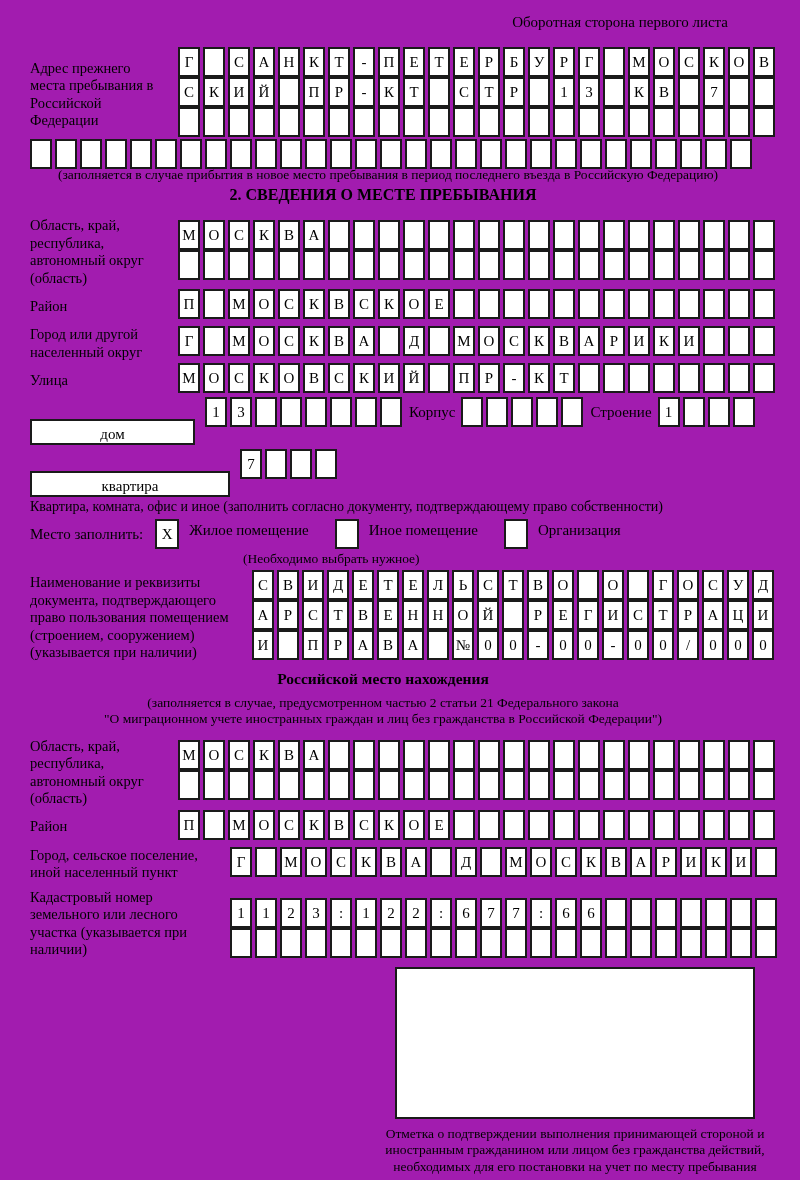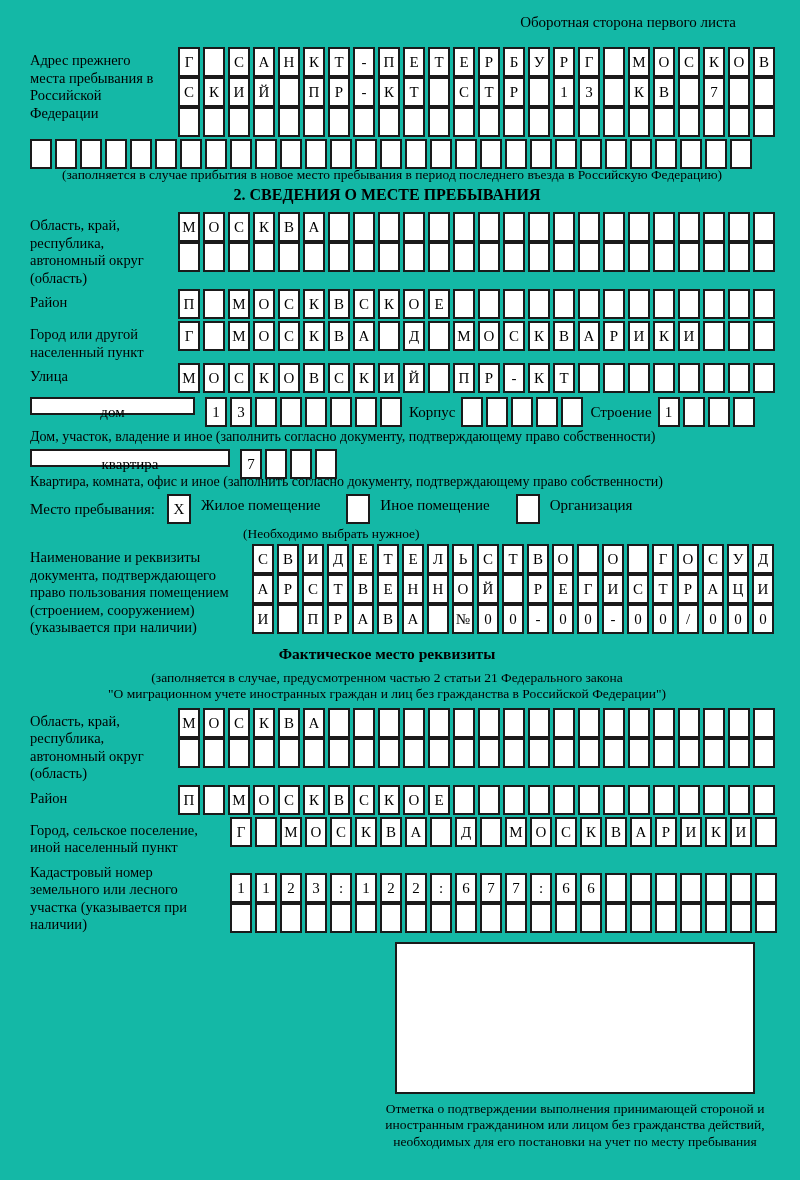--- a/index.html
+++ b/index.html
@@ -1,24 +1,24 @@
 <!DOCTYPE html>
 <html><head>
 <meta charset="utf-8">
 <style>
   * { margin:0; padding:0; box-sizing:border-box; }
   html,body { background:#fff; }
   .page {
-    width:800px; height:1180px; margin:0 auto; background:#14b8a6; color:#000;
+    width:800px; height:1180px; margin:0 auto; background:#a21caf; color:#000;
     font-family:"Liberation Serif","DejaVu Serif",serif;
-    padding:14px 16px 0 30px; overflow:hidden; position:relative;
+    padding:14px 24px 0 30px; overflow:hidden; position:relative;
   }
   .header-note { text-align:right; font-size:15px; padding-right:48px; margin-bottom:16px; }
 
-  .row { display:flex; align-items:flex-start; margin-bottom:2px; }
+  .row { display:flex; align-items:center; margin-bottom:2px; }
   .lbl { font-size:14.5px; line-height:17.5px; padding-right:10px; padding-top:5px; flex:none; }
   .lbl-sm { width:148px; }
   .lbl-md { width:200px; }
   .lbl-lg { width:222px; }
 
   .cells-row { white-space:nowrap; height:26px; margin-bottom:4px; }
   .cell {
     display:inline-block; width:22px; height:30px; border:2px solid #1a1a1a;
     margin-right:3px; text-align:center; font-size:15px; line-height:26px;
     vertical-align:top; background:#fff;
@@ -28,22 +28,22 @@
   .caption-center { text-align:center; font-size:13.5px; margin:1px 30px 3px 0; }
   .caption-left { font-size:14px; margin:0 0 4px 0; }
 
   .section-title { font-size:16px; font-weight:bold; text-align:center; margin:3px 40px 8px 0; }
   .sub-title { font-size:15.5px; font-weight:bold; text-align:center; margin:8px 40px 7px 0; }
   .note-center { text-align:center; font-size:13.5px; line-height:16px; margin-right:40px; }
   .note-center.last { margin-bottom:6px; }
 
   .house-row { display:flex; align-items:flex-start; margin:4px 0 2px 0; }
   .wide-box {
-    border:2px solid #1a1a1a; height:18px; font-size:15px; text-align:center;
-    line-height:26px; flex:none; background:#fff;
+    border:2px solid #1a1a1a; height:26px; font-size:15px; text-align:center;
+    line-height:26px; flex:none; background:#fff;margin-top:22px;
   }
   .dom-box { width:165px; margin-right:10px; }
   .kv-box { width:200px; margin-right:10px; }
   .inline-lbl { font-size:15px; line-height:30px; padding:0 6px 0 4px; flex:none; }
   .cells-inline { white-space:nowrap; height:23px; flex:none; }
 
   .stay-row { display:flex; align-items:center; font-size:15px; margin:4px 0 2px 0; height:30px; }
   .stay-lbl { margin-right:12px; }
   .chk {
     display:inline-block; width:24px; height:30px; border:2px solid #1a1a1a;
@@ -85,66 +85,65 @@
       <div class="cells-row"><span class="cell"></span><span class="cell"></span><span class="cell"></span><span class="cell"></span><span class="cell"></span><span class="cell"></span><span class="cell"></span><span class="cell"></span><span class="cell"></span><span class="cell"></span><span class="cell"></span><span class="cell"></span><span class="cell"></span><span class="cell"></span><span class="cell"></span><span class="cell"></span><span class="cell"></span><span class="cell"></span><span class="cell"></span><span class="cell"></span><span class="cell"></span><span class="cell"></span><span class="cell"></span><span class="cell"></span></div>
     </div>
   </div>
 
   <div class="row">
     <div class="lbl lbl-sm">Район</div>
     <div class="cells-row"><span class="cell">П</span><span class="cell"></span><span class="cell">М</span><span class="cell">О</span><span class="cell">С</span><span class="cell">К</span><span class="cell">В</span><span class="cell">С</span><span class="cell">К</span><span class="cell">О</span><span class="cell">Е</span><span class="cell"></span><span class="cell"></span><span class="cell"></span><span class="cell"></span><span class="cell"></span><span class="cell"></span><span class="cell"></span><span class="cell"></span><span class="cell"></span><span class="cell"></span><span class="cell"></span><span class="cell"></span><span class="cell"></span></div>
   </div>
 
   <div class="row">
-    <div class="lbl lbl-sm">Город или другой населенный пункт</div>
+    <div class="lbl lbl-sm">Город или другой населенный округ</div>
     <div class="cells-row"><span class="cell">Г</span><span class="cell"></span><span class="cell">М</span><span class="cell">О</span><span class="cell">С</span><span class="cell">К</span><span class="cell">В</span><span class="cell">А</span><span class="cell"></span><span class="cell">Д</span><span class="cell"></span><span class="cell">М</span><span class="cell">О</span><span class="cell">С</span><span class="cell">К</span><span class="cell">В</span><span class="cell">А</span><span class="cell">Р</span><span class="cell">И</span><span class="cell">К</span><span class="cell">И</span><span class="cell"></span><span class="cell"></span><span class="cell"></span></div>
   </div>
 
   <div class="row">
     <div class="lbl lbl-sm">Улица</div>
     <div class="cells-row"><span class="cell">М</span><span class="cell">О</span><span class="cell">С</span><span class="cell">К</span><span class="cell">О</span><span class="cell">В</span><span class="cell">С</span><span class="cell">К</span><span class="cell">И</span><span class="cell">Й</span><span class="cell"></span><span class="cell">П</span><span class="cell">Р</span><span class="cell">-</span><span class="cell">К</span><span class="cell">Т</span><span class="cell"></span><span class="cell"></span><span class="cell"></span><span class="cell"></span><span class="cell"></span><span class="cell"></span><span class="cell"></span><span class="cell"></span></div>
   </div>
 
   <div class="house-row">
     <div class="wide-box dom-box">дом</div>
     <div class="cells-inline"><span class="cell">1</span><span class="cell">3</span><span class="cell"></span><span class="cell"></span><span class="cell"></span><span class="cell"></span><span class="cell"></span><span class="cell"></span></div>
     <div class="inline-lbl">Корпус</div>
     <div class="cells-inline"><span class="cell"></span><span class="cell"></span><span class="cell"></span><span class="cell"></span><span class="cell"></span></div>
     <div class="inline-lbl">Строение</div>
     <div class="cells-inline"><span class="cell">1</span><span class="cell"></span><span class="cell"></span><span class="cell"></span></div>
   </div>
-  <div class="caption-left">Дом, участок, владение и иное (заполнить согласно документу, подтверждающему право собственности)</div>
 
   <div class="house-row">
     <div class="wide-box kv-box">квартира</div>
     <div class="cells-inline"><span class="cell">7</span><span class="cell"></span><span class="cell"></span><span class="cell"></span></div>
   </div>
   <div class="caption-left">Квартира, комната, офис и иное (заполнить согласно документу, подтверждающему право собственности)</div>
 
   <div class="stay-row">
-    <span class="stay-lbl">Место пребывания:</span>
+    <span class="stay-lbl">Место заполнить:</span>
     <span class="chk">X</span>
     <span class="opt">Жилое помещение</span>
     <span class="chk"></span>
     <span class="opt">Иное помещение</span>
     <span class="chk"></span>
     <span class="opt">Организация</span>
   </div>
   <div class="stay-note">(Необходимо выбрать нужное)</div>
 
   <div class="row doc-block">
     <div class="lbl lbl-lg">Наименование и реквизиты документа, подтверждающего право пользования помещением (строением, сооружением) (указывается при наличии)</div>
     <div>
       <div class="cells-row"><span class="cell">С</span><span class="cell">В</span><span class="cell">И</span><span class="cell">Д</span><span class="cell">Е</span><span class="cell">Т</span><span class="cell">Е</span><span class="cell">Л</span><span class="cell">Ь</span><span class="cell">С</span><span class="cell">Т</span><span class="cell">В</span><span class="cell">О</span><span class="cell"></span><span class="cell">О</span><span class="cell"></span><span class="cell">Г</span><span class="cell">О</span><span class="cell">С</span><span class="cell">У</span><span class="cell">Д</span></div>
       <div class="cells-row"><span class="cell">А</span><span class="cell">Р</span><span class="cell">С</span><span class="cell">Т</span><span class="cell">В</span><span class="cell">Е</span><span class="cell">Н</span><span class="cell">Н</span><span class="cell">О</span><span class="cell">Й</span><span class="cell"></span><span class="cell">Р</span><span class="cell">Е</span><span class="cell">Г</span><span class="cell">И</span><span class="cell">С</span><span class="cell">Т</span><span class="cell">Р</span><span class="cell">А</span><span class="cell">Ц</span><span class="cell">И</span></div>
       <div class="cells-row"><span class="cell">И</span><span class="cell"></span><span class="cell">П</span><span class="cell">Р</span><span class="cell">А</span><span class="cell">В</span><span class="cell">А</span><span class="cell"></span><span class="cell">№</span><span class="cell">0</span><span class="cell">0</span><span class="cell">-</span><span class="cell">0</span><span class="cell">0</span><span class="cell">-</span><span class="cell">0</span><span class="cell">0</span><span class="cell">/</span><span class="cell">0</span><span class="cell">0</span><span class="cell">0</span></div>
     </div>
   </div>
 
-  <div class="sub-title">Фактическое место реквизиты</div>
+  <div class="sub-title">Российской место нахождения</div>
   <div class="note-center">(заполняется в случае, предусмотренном частью 2 статьи 21 Федерального закона</div>
   <div class="note-center last">"О миграционном учете иностранных граждан и лиц без гражданства в Российской Федерации")</div>
 
   <div class="row">
     <div class="lbl lbl-sm">Область, край, республика, автономный округ (область)</div>
     <div>
       <div class="cells-row"><span class="cell">М</span><span class="cell">О</span><span class="cell">С</span><span class="cell">К</span><span class="cell">В</span><span class="cell">А</span><span class="cell"></span><span class="cell"></span><span class="cell"></span><span class="cell"></span><span class="cell"></span><span class="cell"></span><span class="cell"></span><span class="cell"></span><span class="cell"></span><span class="cell"></span><span class="cell"></span><span class="cell"></span><span class="cell"></span><span class="cell"></span><span class="cell"></span><span class="cell"></span><span class="cell"></span><span class="cell"></span></div>
       <div class="cells-row"><span class="cell"></span><span class="cell"></span><span class="cell"></span><span class="cell"></span><span class="cell"></span><span class="cell"></span><span class="cell"></span><span class="cell"></span><span class="cell"></span><span class="cell"></span><span class="cell"></span><span class="cell"></span><span class="cell"></span><span class="cell"></span><span class="cell"></span><span class="cell"></span><span class="cell"></span><span class="cell"></span><span class="cell"></span><span class="cell"></span><span class="cell"></span><span class="cell"></span><span class="cell"></span><span class="cell"></span></div>
     </div>
   </div>

